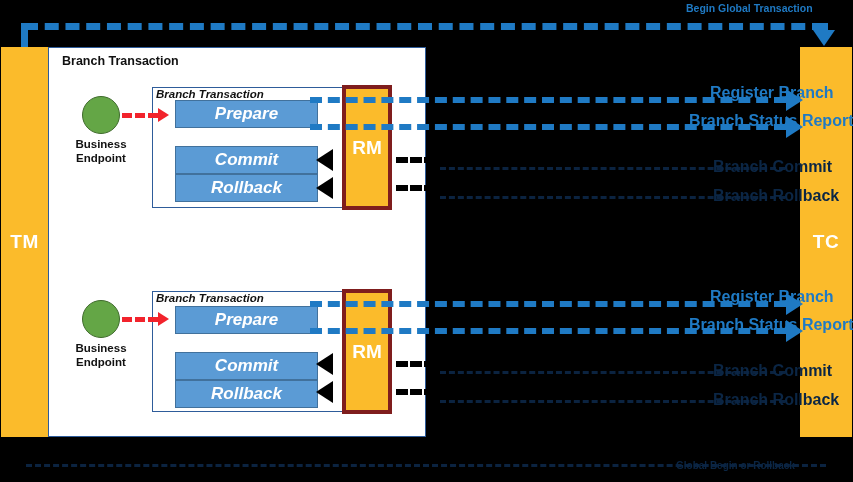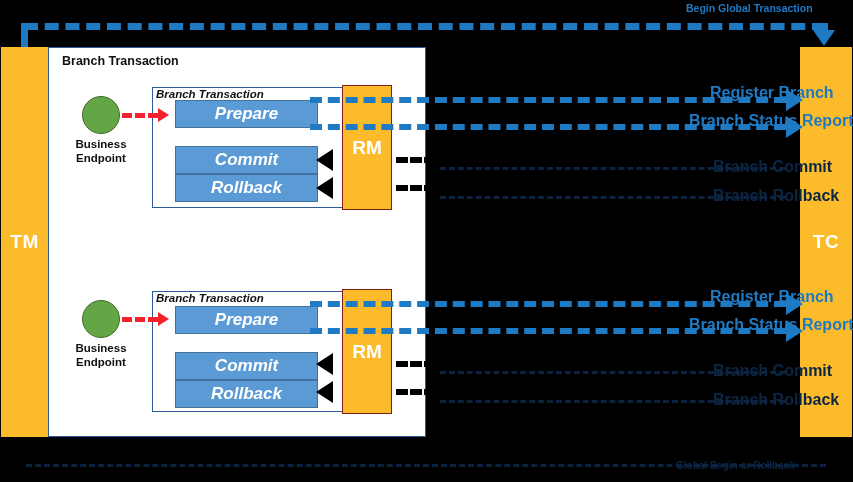--- a/index.html
+++ b/index.html
@@ -55,21 +55,21 @@
               justify-content:center;color:#fff;font-style:italic;font-size:17px;
               font-weight:600;}
   #prepare-box-1{left:175px;top:100px;width:143px;height:28px;}
   #commit-box-1 {left:175px;top:146px;width:143px;height:28px;}
   #rollback-box-1{left:175px;top:174px;width:143px;height:28px;}
   #prepare-box-2{left:175px;top:306px;width:143px;height:28px;}
   #commit-box-2 {left:175px;top:352px;width:143px;height:28px;}
   #rollback-box-2{left:175px;top:380px;width:143px;height:28px;}
 
   
-  .rm-box{position:absolute;width:50px;background:#FBBB2B;border:1px solid #7f1d1d;
+  .rm-box{position:absolute;width:50px;background:#FBBB2B;border:4px solid #7f1d1d;
           box-sizing:border-box;display:flex;align-items:center;justify-content:center;
           color:#fff;font-size:19px;font-weight:700;}
   #rm-box-1{left:342px;top:85px;height:125px;}
   #rm-box-2{left:342px;top:289px;height:125px;}
 
   
   .blue-dash{position:absolute;height:0;border-top:6px dashed #1F7AC4;}
   .blue-head-r{position:absolute;width:0;height:0;border-left:17px solid #1F7AC4;
                border-top:11px solid transparent;border-bottom:11px solid transparent;}
   .blue-head-d{position:absolute;width:0;height:0;border-top:16px solid #1F7AC4;

